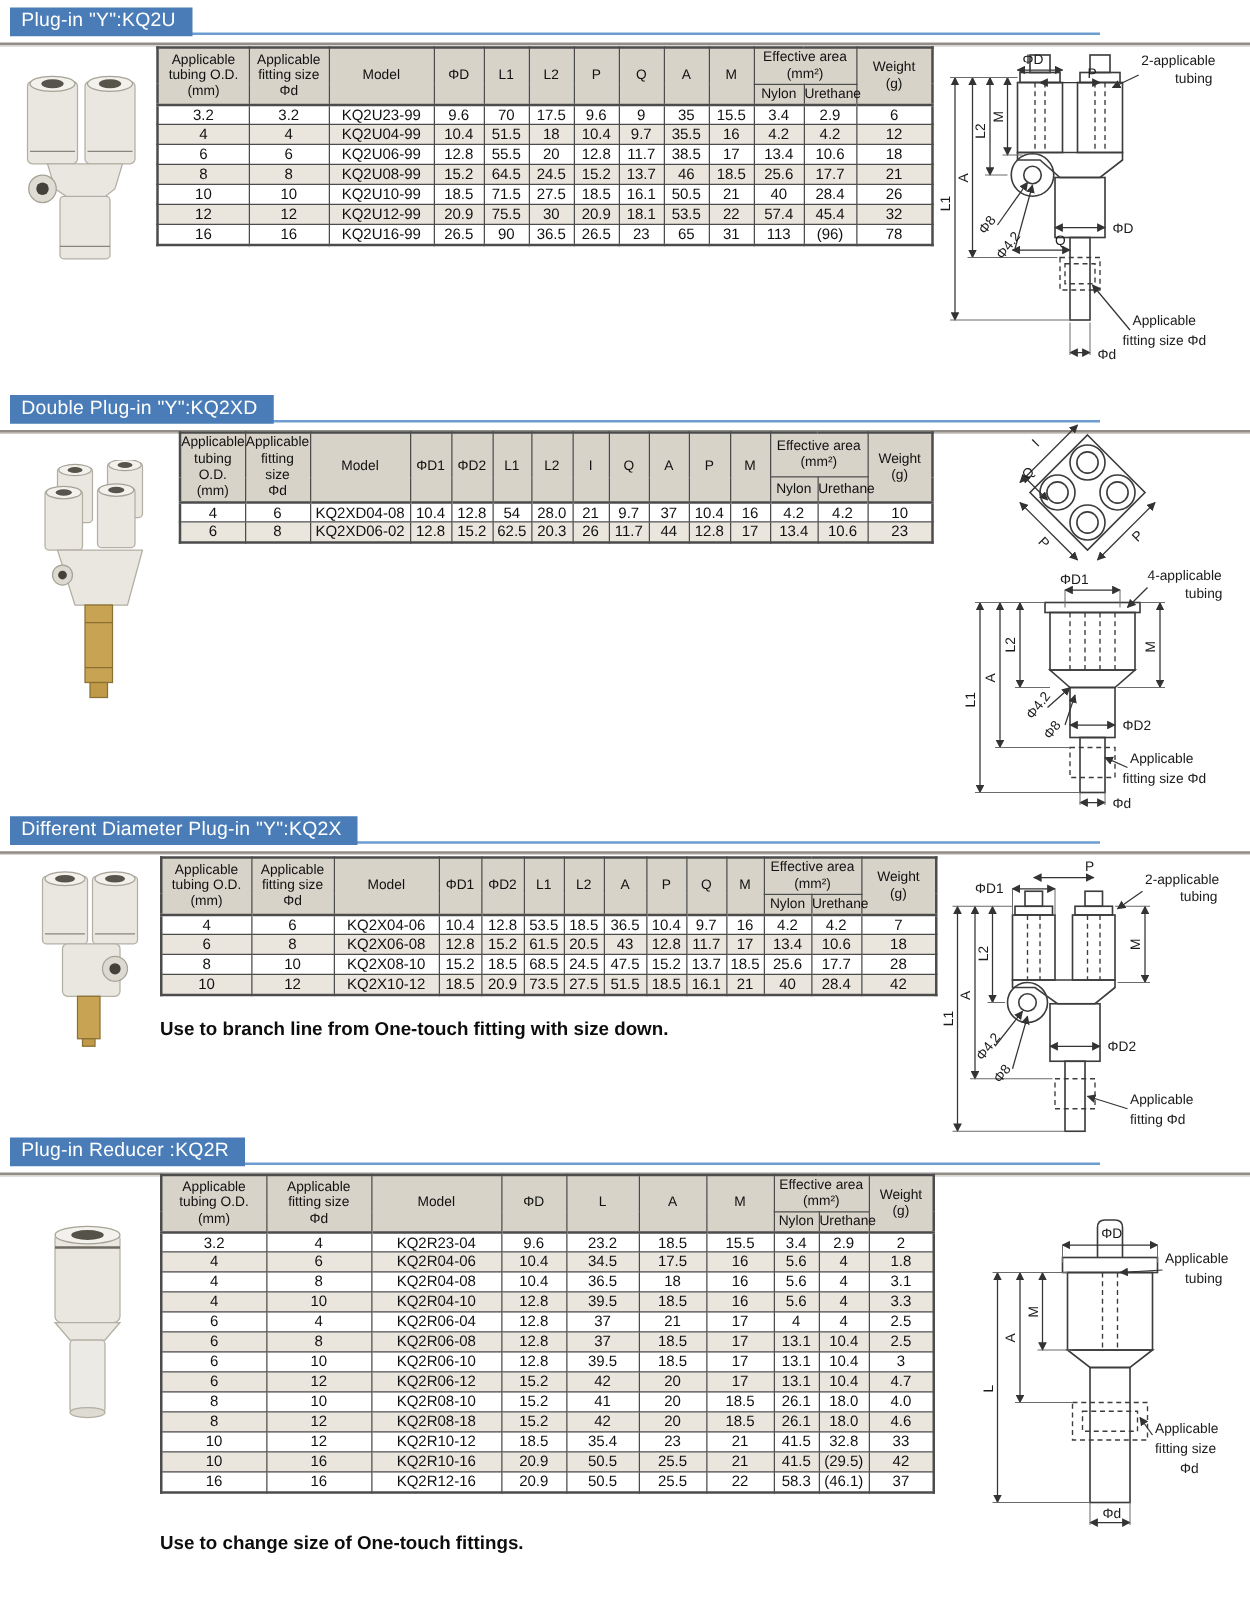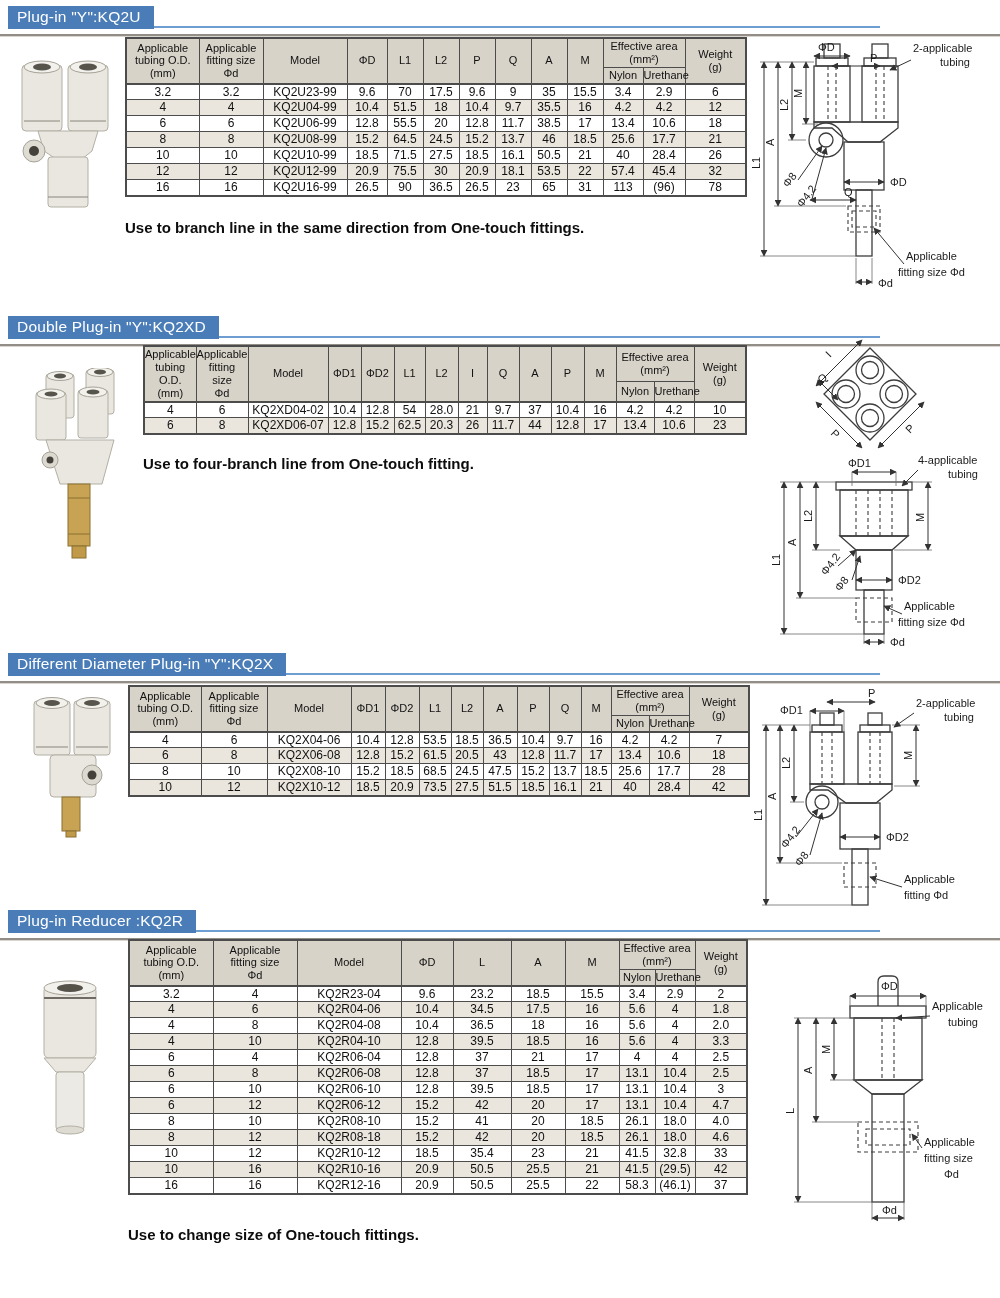--- a/index.html
+++ b/index.html
@@ -201,21 +201,20 @@
             <td>26.5</td>
             <td>23</td>
             <td>65</td>
             <td>31</td>
             <td>113</td>
             <td>(96)</td>
             <td>78</td>
           </tr>
         </tbody>
       </table>
-    <div class="note" style="left:125px;top:213px">Use to branch line in the same direction from One-touch fittings.</div>
 
     <svg class="diagram" style="left:748px;top:30px" width="250" height="262" viewBox="0 0 250 262">
       <defs>
           <marker id="ar1" viewBox="0 0 10 10" refX="9" refY="5" markerWidth="7" markerHeight="7" orient="auto-start-reverse">
             <path d="M0,0L10,5L0,10z" fill="#333"></path>
           </marker>
         </defs>
       <g class="out">
         <rect x="76" y="8" width="16" height="14"></rect>
           <rect x="124" y="8" width="16" height="14"></rect>
@@ -353,54 +352,53 @@
           </tr>
           <tr>
             <th class="sub">Nylon</th>
             <th class="sub">Urethane</th>
           </tr>
         </thead>
         <tbody>
           <tr>
             <td>4</td>
             <td>6</td>
-            <td>KQ2XD04-02</td>
+            <td>KQ2XD04-08</td>
             <td>10.4</td>
             <td>12.8</td>
             <td>54</td>
             <td>28.0</td>
             <td>21</td>
             <td>9.7</td>
             <td>37</td>
             <td>10.4</td>
             <td>16</td>
             <td>4.2</td>
             <td>4.2</td>
             <td>10</td>
           </tr>
           <tr class="alt">
             <td>6</td>
             <td>8</td>
-            <td>KQ2XD06-07</td>
+            <td>KQ2XD06-02</td>
             <td>12.8</td>
             <td>15.2</td>
             <td>62.5</td>
             <td>20.3</td>
             <td>26</td>
             <td>11.7</td>
             <td>44</td>
             <td>12.8</td>
             <td>17</td>
             <td>13.4</td>
             <td>10.6</td>
             <td>23</td>
           </tr>
         </tbody>
       </table>
-    <div class="note" style="left:143px;top:139px">Use to four-branch line from One-touch fitting.</div>
 
     <svg class="diagram" style="left:752px;top:20px" width="245" height="315" viewBox="0 0 245 315">
       <defs>
           <marker id="ar2" viewBox="0 0 10 10" refX="9" refY="5" markerWidth="7" markerHeight="7" orient="auto-start-reverse">
             <path d="M0,0L10,5L0,10z" fill="#333"></path>
           </marker>
         </defs>
       <g class="out">
         <polygon points="118,12 164,58 118,104 72,58"></polygon>
         <circle cx="118" cy="34" r="14"></circle>
@@ -600,20 +598,21 @@
             <td>51.5</td>
             <td>18.5</td>
             <td>16.1</td>
             <td>21</td>
             <td>40</td>
             <td>28.4</td>
             <td>42</td>
           </tr>
         </tbody>
       </table>
+    <div class="note" style="left:128px;top:162px">Use to branch line from One-touch fitting with size down.</div>
 
     <svg class="diagram" style="left:748px;top:32px" width="250" height="235" viewBox="0 0 250 235">
       <defs>
           <marker id="ar3" viewBox="0 0 10 10" refX="9" refY="5" markerWidth="7" markerHeight="7" orient="auto-start-reverse">
             <path d="M0,0L10,5L0,10z" fill="#333"></path>
           </marker>
         </defs>
       <g class="out">
         <rect x="72" y="28" width="14" height="12"></rect>
           <rect x="120" y="28" width="14" height="12"></rect>
@@ -752,21 +751,21 @@
           <tr>
             <td>4</td>
             <td>8</td>
             <td>KQ2R04-08</td>
             <td>10.4</td>
             <td>36.5</td>
             <td>18</td>
             <td>16</td>
             <td>5.6</td>
             <td>4</td>
-            <td>2.0</td>
+            <td>3.1</td>
           </tr>
           <tr class="alt">
             <td>4</td>
             <td>10</td>
             <td>KQ2R04-10</td>
             <td>12.8</td>
             <td>39.5</td>
             <td>18.5</td>
             <td>16</td>
             <td>5.6</td>

